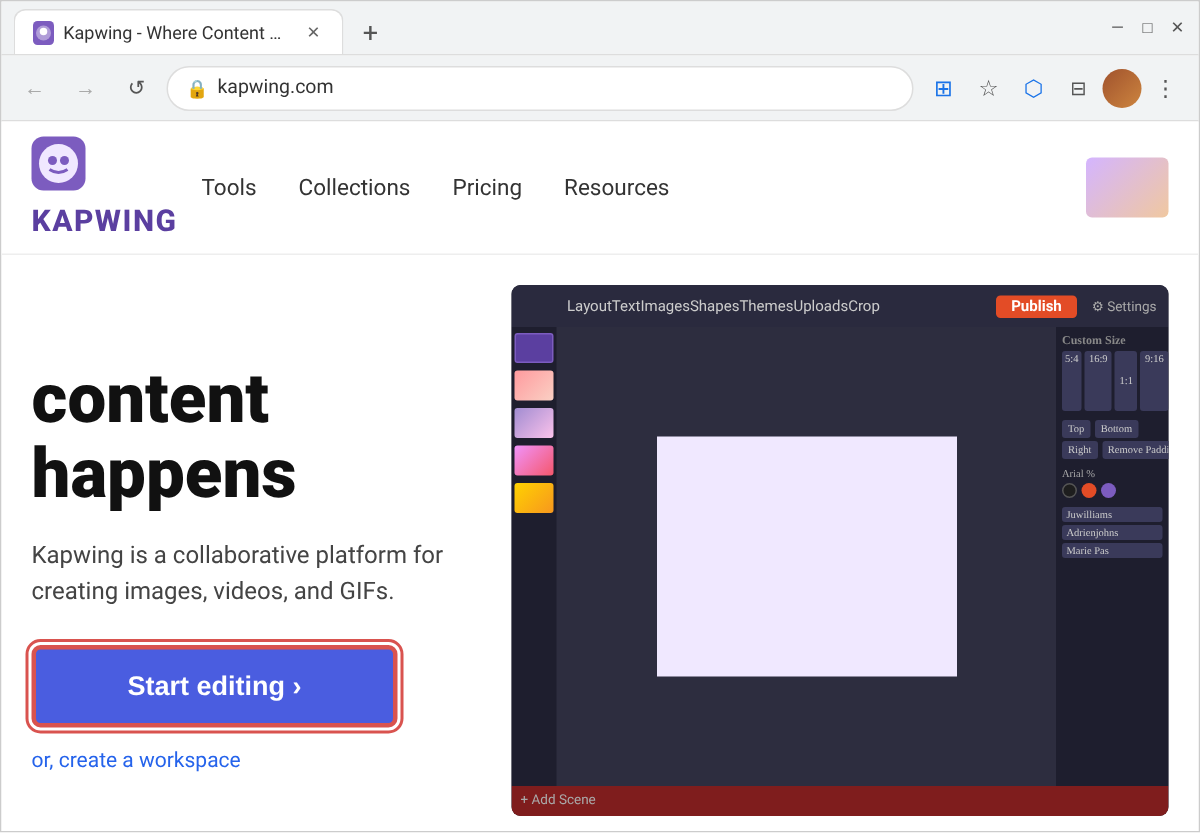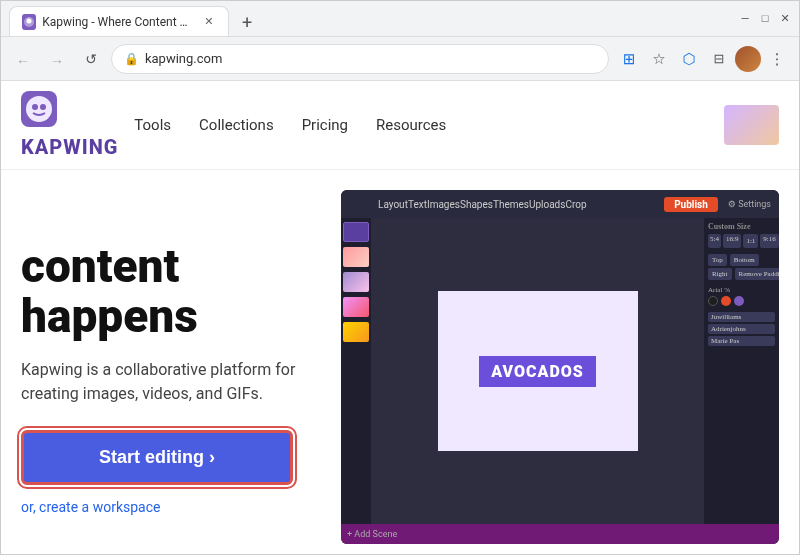--- a/index.html
+++ b/index.html
@@ -297,21 +297,21 @@
       color: #444;
       line-height: 1.5;
       margin-bottom: 24px;
     }
 
     .start-editing-btn {
       display: flex;
       align-items: center;
       justify-content: center;
       gap: 8px;
-      width: 272px;
+      width: 244px;
       height: 55px;
       background: #4a5de0;
       color: #fff;
       font-size: 18px;
       font-weight: 600;
       border-radius: 6px;
       cursor: pointer;
       border: 3px solid #d9534f;
       outline: 2px solid #d9534f;
       outline-offset: 2px;
@@ -474,21 +474,21 @@
 
     .color-dot {
       width: 10px;
       height: 10px;
       border-radius: 50%;
       display: inline-block;
     }
 
     .editor-bottom-bar {
       height: 20px;
-      background: #701a75;
+      background: #7f1d1d;
       display: flex;
       align-items: center;
       padding: 0 6px;
       font-size: 9px;
       color: #888;
       gap: 8px;
       text-align: center;
     }
 
     .add-scene-btn {
@@ -619,31 +619,30 @@
           <div class="editor-sidebar-left">
             <div class="sidebar-thumb sidebar-thumb-1 active"></div>
             <div class="sidebar-thumb sidebar-thumb-2"></div>
             <div class="sidebar-thumb sidebar-thumb-3"></div>
             <div class="sidebar-thumb sidebar-thumb-4"></div>
             <div class="sidebar-thumb sidebar-thumb-5"></div>
           </div>
 
           <div class="editor-canvas-area">
             <div class="canvas">
-              <div class="canvas-text-block">AVOCADOS</div>
             </div>
           </div>
 
           <div class="editor-sidebar-right">
             <div class="right-panel-section">
               <div class="right-panel-title">Custom Size</div>
               <div style="display:flex; gap:2px; margin-bottom:2px; font-size:7px; color:#ccc;">
                 <span style="background:#3a3a5a;padding:1px 2px;border-radius:2px;">5:4</span>
                 <span style="background:#3a3a5a;padding:1px 3px;border-radius:2px;">16:9</span>
-                <span style="background:#3a3a5a;padding:3px 3px;border-radius:2px;">1:1</span>
+                <span style="background:#3a3a5a;padding:16px 3px;border-radius:2px;">1:1</span>
                 <span style="background:#3a3a5a;padding:1px 3px;border-radius:2px;">9:16</span>
               </div>
             </div>
             <div class="right-panel-section">
               <div class="right-panel-row">
                 <span class="right-panel-btn">Top</span>
                 <span class="right-panel-btn">Bottom</span>
               </div>
               <div class="right-panel-row">
                 <span class="right-panel-btn">Right</span>

